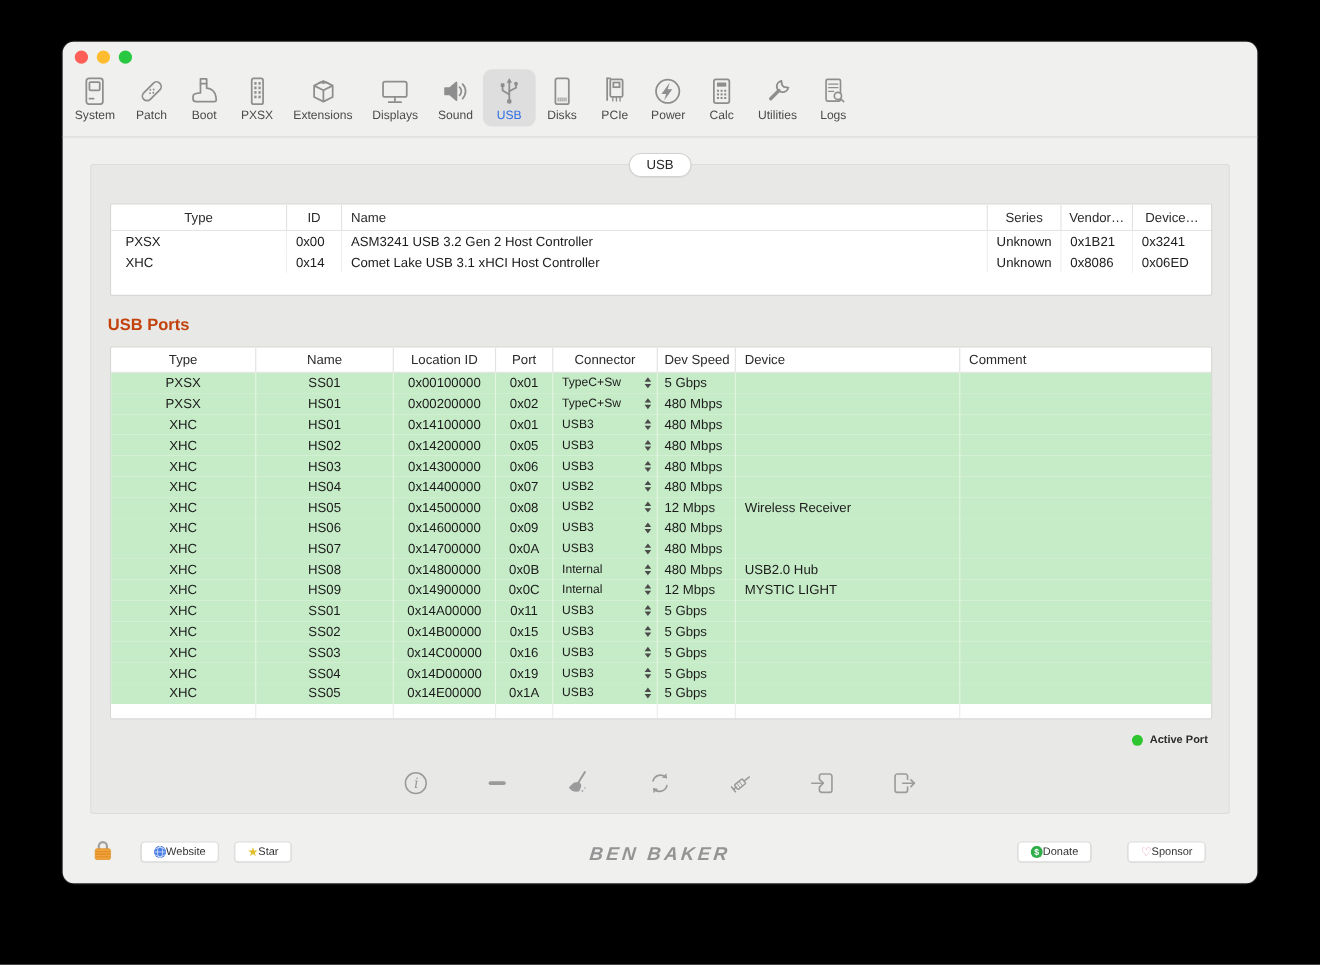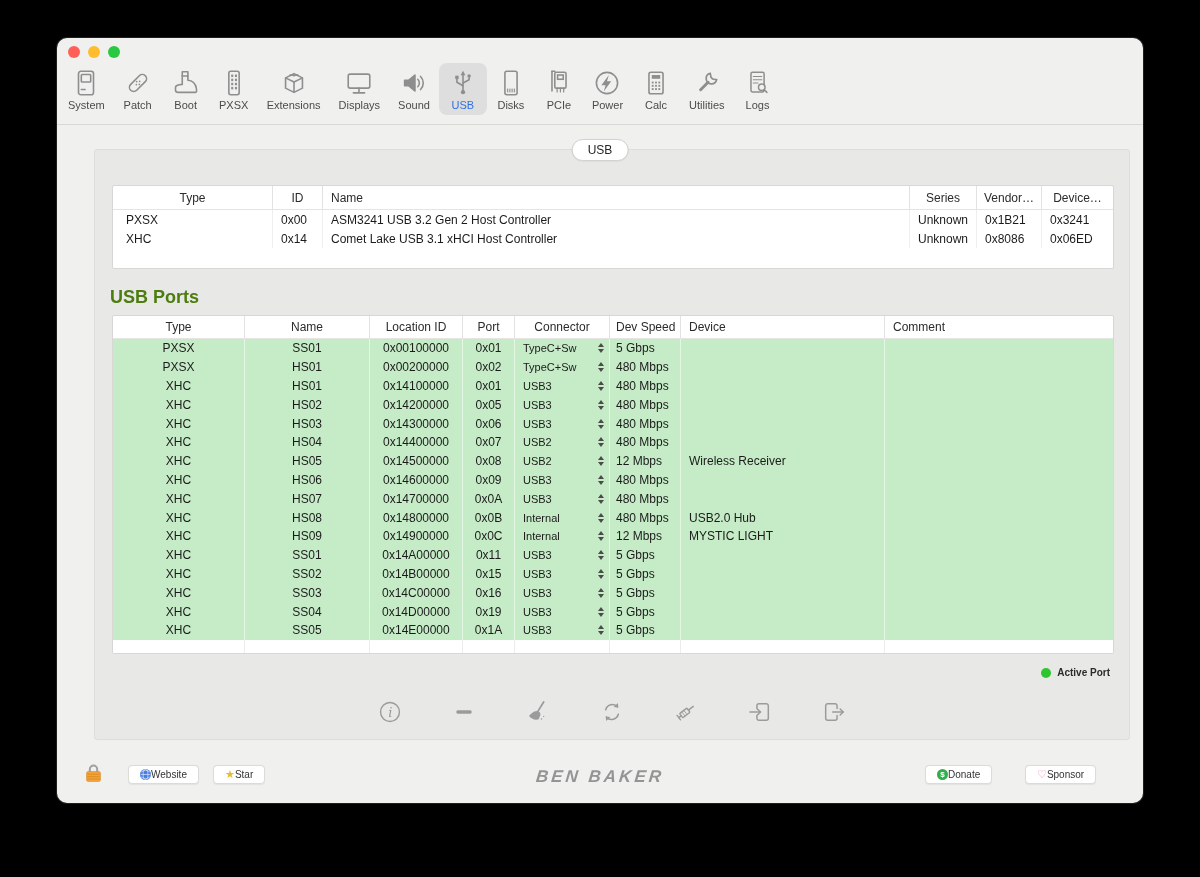--- a/index.html
+++ b/index.html
@@ -20,21 +20,21 @@
   .tb-label{font-size:11px;color:#4b4b4b;white-space:nowrap;}
   .tb-item.active{background:#dedede;}
   .tb-item.active .tb-label{color:#2f6fe4;}
   .toolbar-sep{position:absolute;top:86px;left:0;right:0;height:1px;background:#d8d8d7;}
   
   .tab-pill{position:absolute;top:101px;left:50%;transform:translateX(-50%);height:20px;padding:0 15px;
             background:#fff;border:1px solid #d2d2d1;border-radius:11px;font-size:12px;line-height:20px;
             color:#262626;z-index:3;box-shadow:0 .5px 1px rgba(0,0,0,.08);}
   
   .panel{position:absolute;left:25px;top:111px;width:1036px;height:591px;background:#e8e8e7;
-         border:1px solid #dddddc;border-radius:3px;box-sizing:border-box;margin-left:12px;}
+         border:1px solid #dddddc;border-radius:3px;box-sizing:border-box;}
   
   .tbl{position:absolute;background:#fff;border:1px solid #d7d7d6;border-radius:2px;box-sizing:border-box;overflow:hidden;}
   .ctl-tbl{left:17px;top:35px;width:1002px;height:84px;}
   .ports-tbl{left:17px;top:165px;width:1002px;height:339px;}
   .grid{display:grid;}
   .ctl-grid{grid-template-columns:160px 50px 587px 67px 65px 71px;}
   .p-grid{grid-template-columns:132px 125px 93px 52px 95px 71px 204px 228px;}
   .hrow{height:23px;border-bottom:1px solid #e4e4e3;}
   .hrow>div{display:flex;align-items:center;justify-content:center;font-size:12px;color:#2b2b2b;
             border-right:1px solid #e2e2e2;overflow:hidden;white-space:nowrap;box-sizing:border-box;}
@@ -54,21 +54,21 @@
   .p-row>div:last-child{border-right:none;}
   .p-row>div:nth-child(5){justify-content:flex-start;padding-left:8px;position:relative;font-size:11px;}
   .p-row>div:nth-child(6){justify-content:flex-start;padding-left:6px;}
   .p-row>div:nth-child(7),.p-row>div:nth-child(8){justify-content:flex-start;padding-left:8px;}
   .p-footer{height:13px;background:#fff;}
   .p-footer>div{border-right:1px solid #ececec;}
   .p-footer>div:last-child{border-right:none;}
   .stepper{position:absolute;right:5px;top:50%;transform:translateY(-50%);display:flex;flex-direction:column;gap:2px;}
   .stepper::before{content:"";width:0;height:0;border-left:3.5px solid transparent;border-right:3.5px solid transparent;border-bottom:4.5px solid #4a4a4a;}
   .stepper::after{content:"";width:0;height:0;border-left:3.5px solid transparent;border-right:3.5px solid transparent;border-top:4.5px solid #4a4a4a;}
-  .section-title{position:absolute;left:15px;top:137px;font-size:18px;font-weight:bold;color:#4d7c0f;}
+  .section-title{position:absolute;left:15px;top:137px;font-size:15px;font-weight:bold;color:#c2410c;}
   
   .legend{position:absolute;top:517px;right:19px;display:flex;align-items:center;gap:6px;justify-content:center;}
   .legend-dot{width:10px;height:10px;border-radius:50%;}
   .legend-label{font-size:10px;font-weight:bold;color:#2b2b2b;}
   
   .actions{position:absolute;left:0;right:0;top:548px;display:flex;justify-content:center;gap:46px;}
   .act-btn{width:28px;height:28px;padding:0;background:transparent;border:none;cursor:default;}
   .act-btn svg{width:28px;height:28px;display:block;}
   
   .footer-item{position:absolute;}

